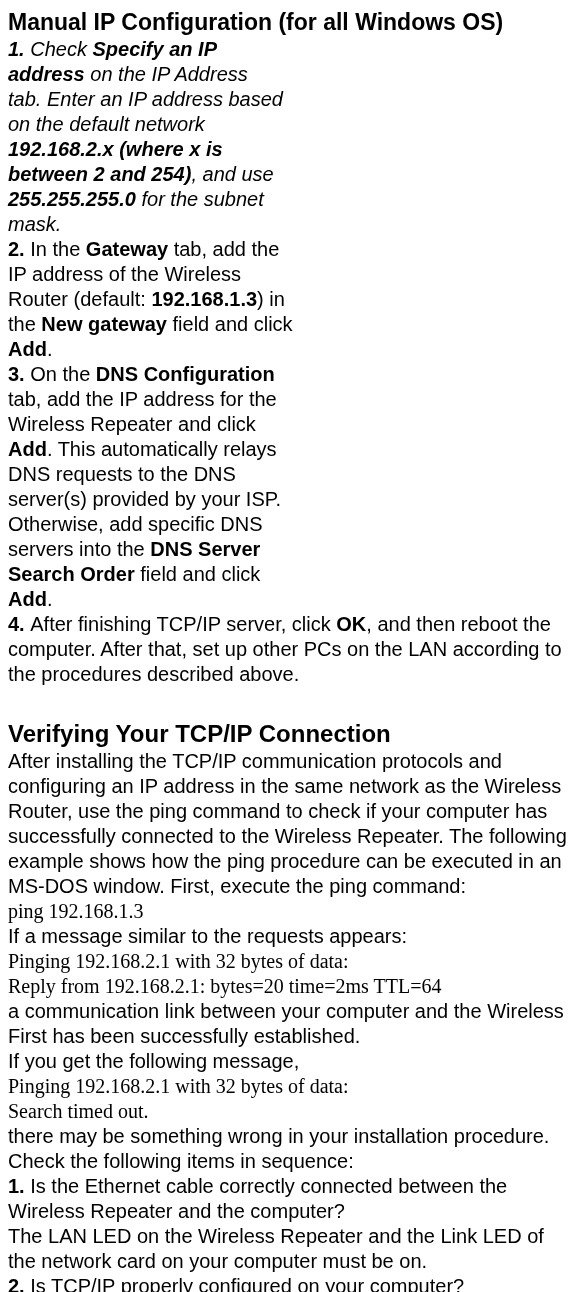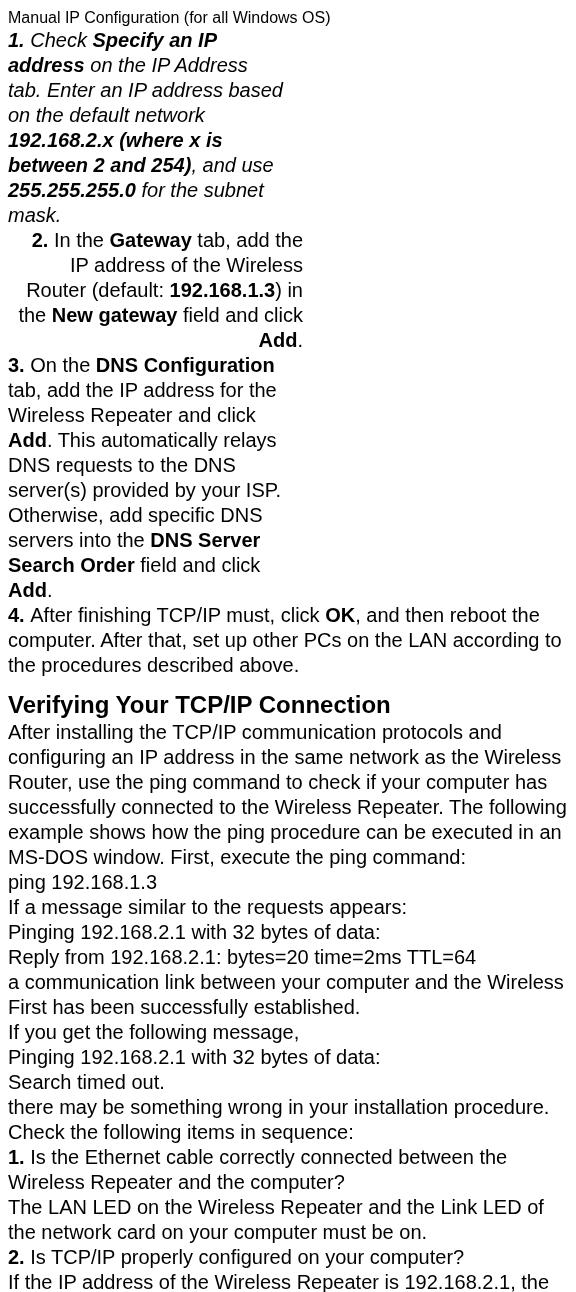--- a/index.html
+++ b/index.html
@@ -6,59 +6,59 @@
       font-family: Arial, Helvetica, sans-serif;
       font-size: 20px;
       line-height: 1.25;
       margin: 0;
       padding: 8px;
       width: 576px;
       box-sizing: border-box;
       color: #000;
     }
     .heading {
-      font-weight: normal;
-      font-size: 16px;
+      font-weight: bold;
+      font-size: 23px;
     }
     .subheading {
       font-weight: bold;
       font-size: 24px;
-      margin-top: 12px;
+      margin-top: 32px;
     }
     .bold {
       font-weight: bold;
     }
     .mono {
-      font-family: Liberation Sans, sans-serif;
+      font-family: Liberation Serif, serif;
       font-size: 20px;
     }
     p {
       margin: 0;
     }
   </style>
 </head>
 <body>
 
 <p class="heading">Manual IP Configuration (for all Windows OS)</p>
 
 <div style="max-width: 275px; font-style: italic;">
   <span class="bold">1. </span><span>Check </span><span class="bold">Specify an IP address</span><span> on the IP Address tab. Enter an IP address based on the default network </span><span class="bold">192.168.2.x (where x is between 2 and 254)</span><span>, and use </span><span class="bold">255.255.255.0</span><span> for the subnet mask.</span>
 </div>
 
-<div style="max-width: 295px; text-align: right;">
+<div style="max-width: 295px;">
   <span class="bold">2. </span><span>In the </span><span class="bold">Gateway</span><span> tab, add the IP address of the Wireless Router (default: </span><span class="bold">192.168.1.3</span><span>) in the </span><span class="bold">New gateway</span><span> field and click </span><span class="bold">Add</span><span>.</span>
 </div>
 
 <div style="max-width: 295px;">
   <span class="bold">3. </span><span>On the </span><span class="bold">DNS Configuration</span><span> tab, add the IP address for the Wireless Repeater and click </span><span class="bold">Add</span><span>. This automatically relays DNS requests to the DNS server(s) provided by your ISP. Otherwise, add specific DNS servers into the </span><span class="bold">DNS Server Search Order</span><span> field and click </span><span class="bold">Add</span><span>.</span>
 </div>
 
 <div>
   <div style="max-width: 300px; display:inline;">
-    <span class="bold">4. </span><span>After finishing TCP/IP must, click </span><span class="bold">OK</span><span>, and then reboot the computer. After that, set up other PCs on the LAN according to the procedures described above.</span>
+    <span class="bold">4. </span><span>After finishing TCP/IP server, click </span><span class="bold">OK</span><span>, and then reboot the computer. After that, set up other PCs on the LAN according to the procedures described above.</span>
   </div>
 </div>
 
 <p class="subheading">Verifying Your TCP/IP Connection</p>
 
 <p>After installing the TCP/IP communication protocols and configuring an IP address in the same network as the Wireless Router, use the ping command to check if your computer has successfully connected to the Wireless Repeater. The following example shows how the ping procedure can be executed in an MS-DOS window. First, execute the ping command:</p>
 <p class="mono">ping 192.168.1.3</p>
 <p>If a message similar to the requests appears:</p>
 <p class="mono">Pinging 192.168.2.1 with 32 bytes of data:</p>
 <p class="mono">Reply from 192.168.2.1: bytes=20 time=2ms TTL=64</p>

